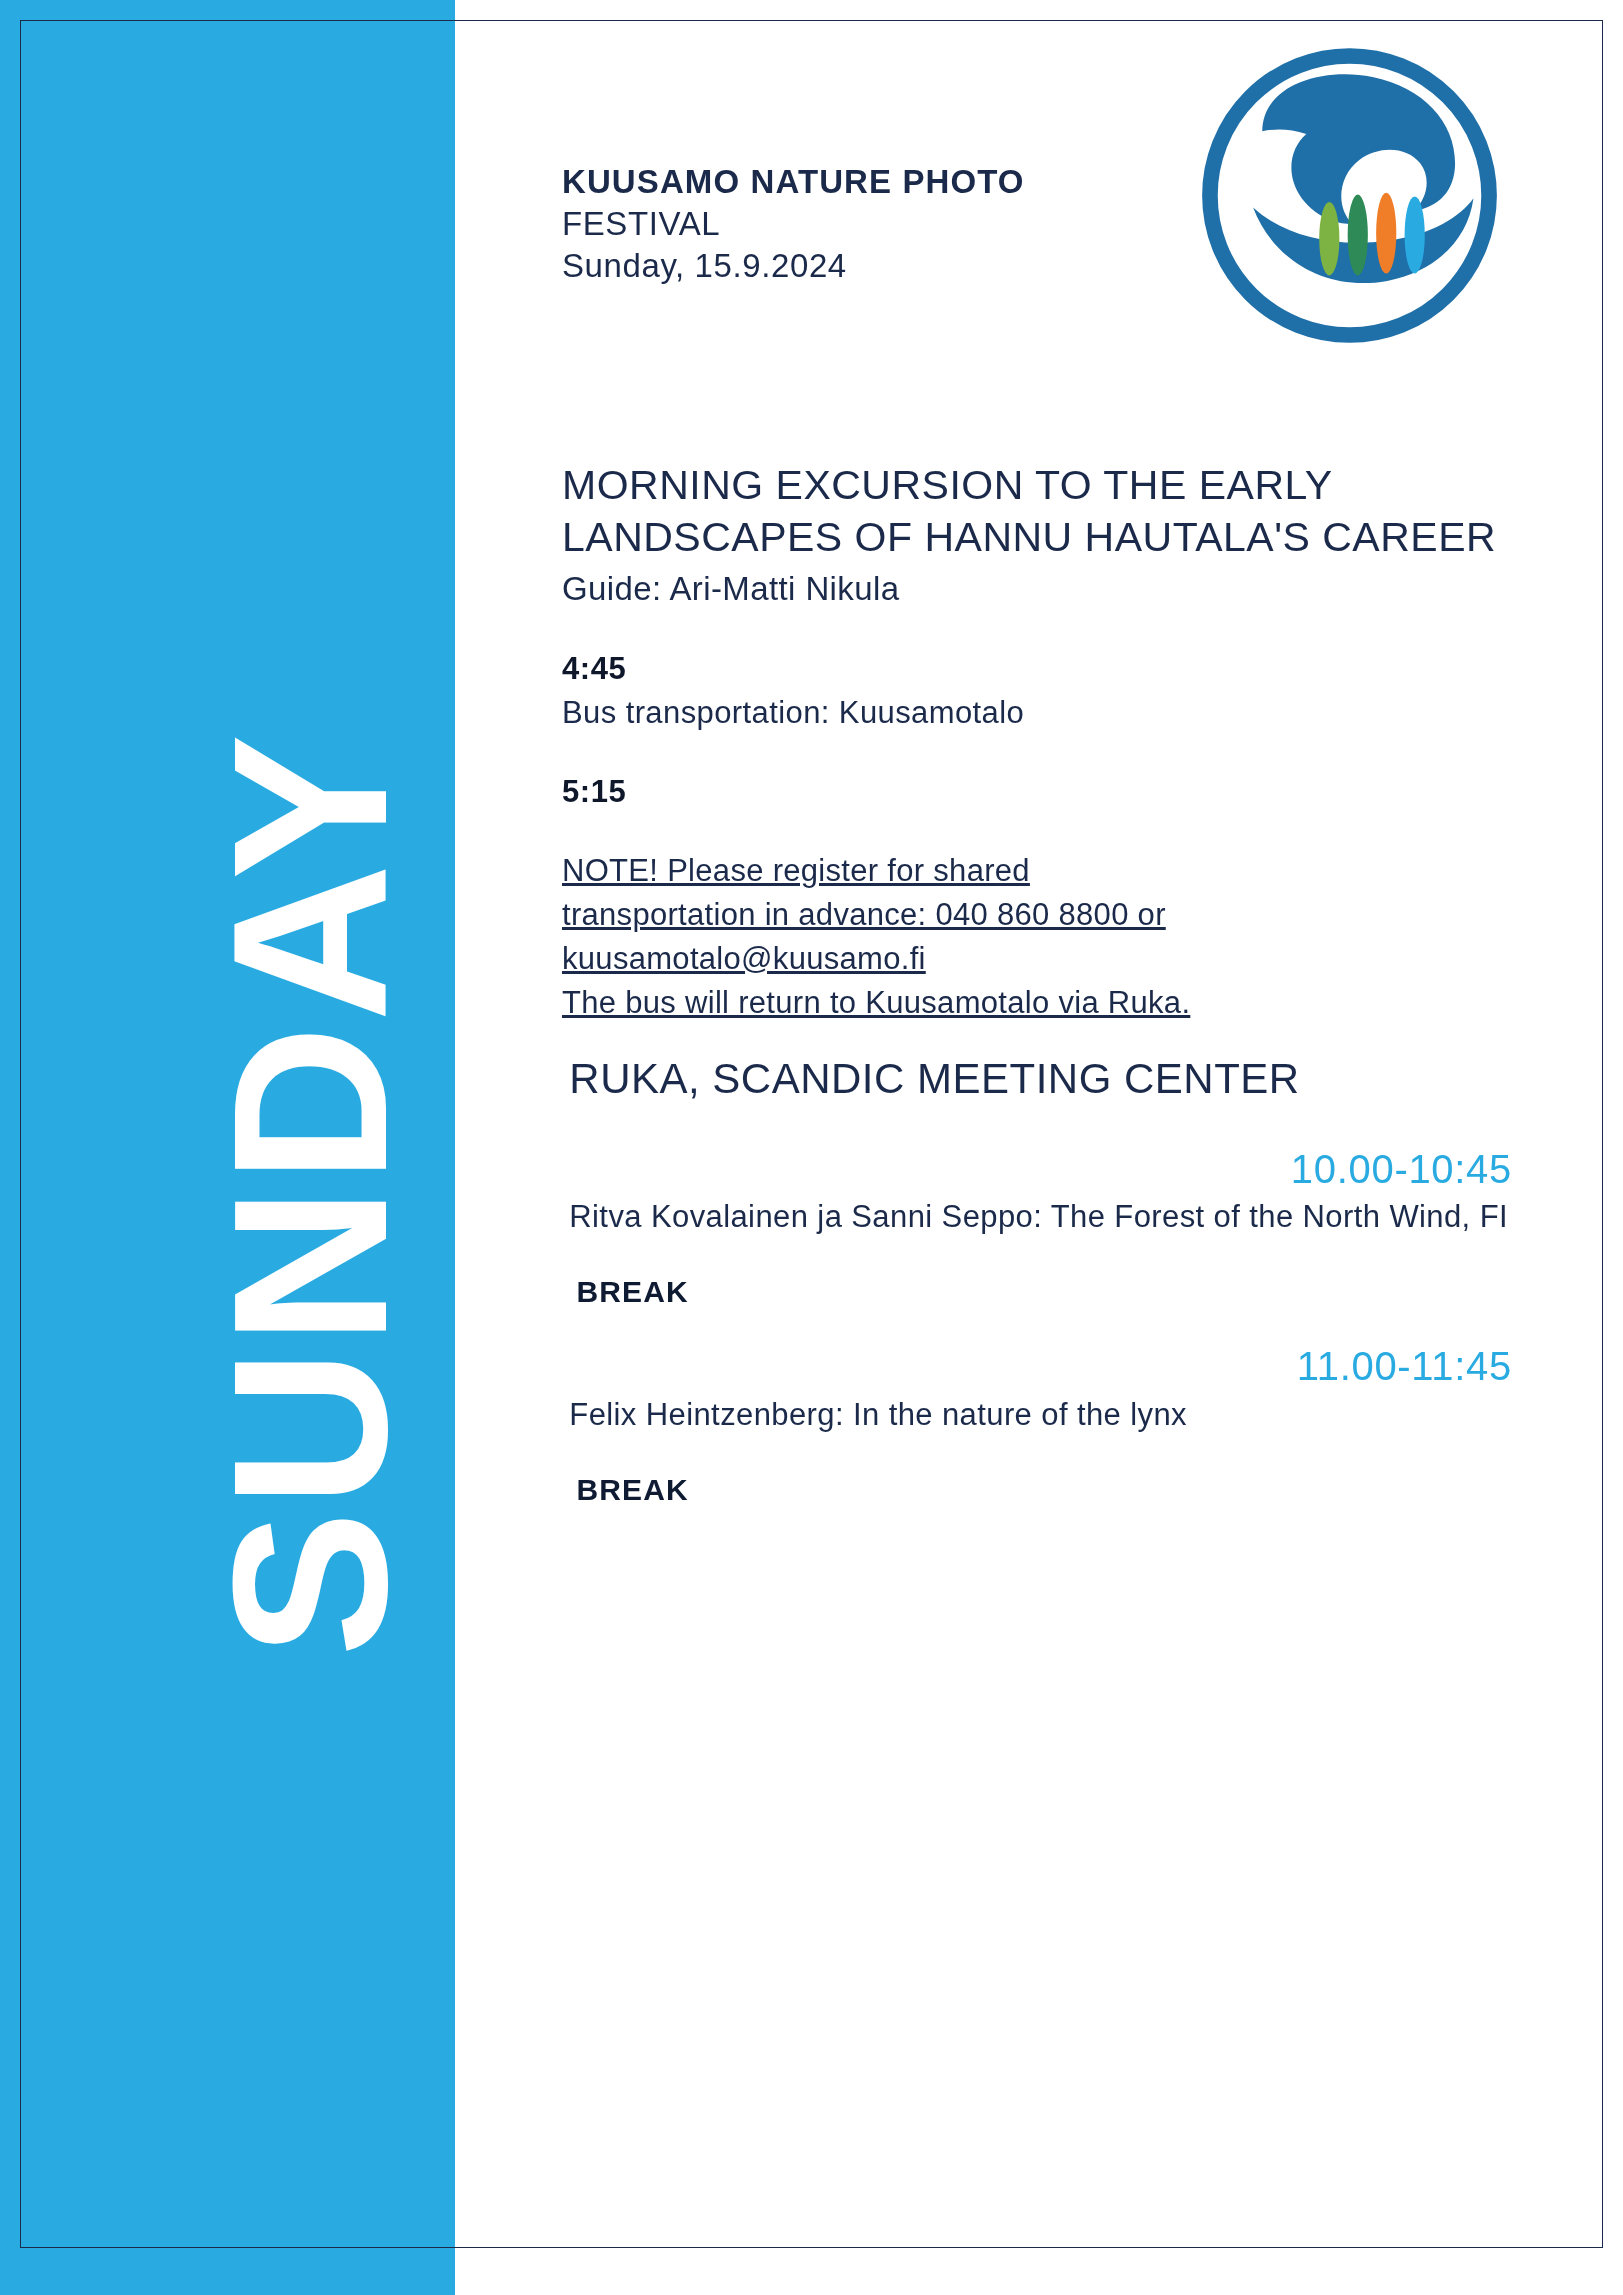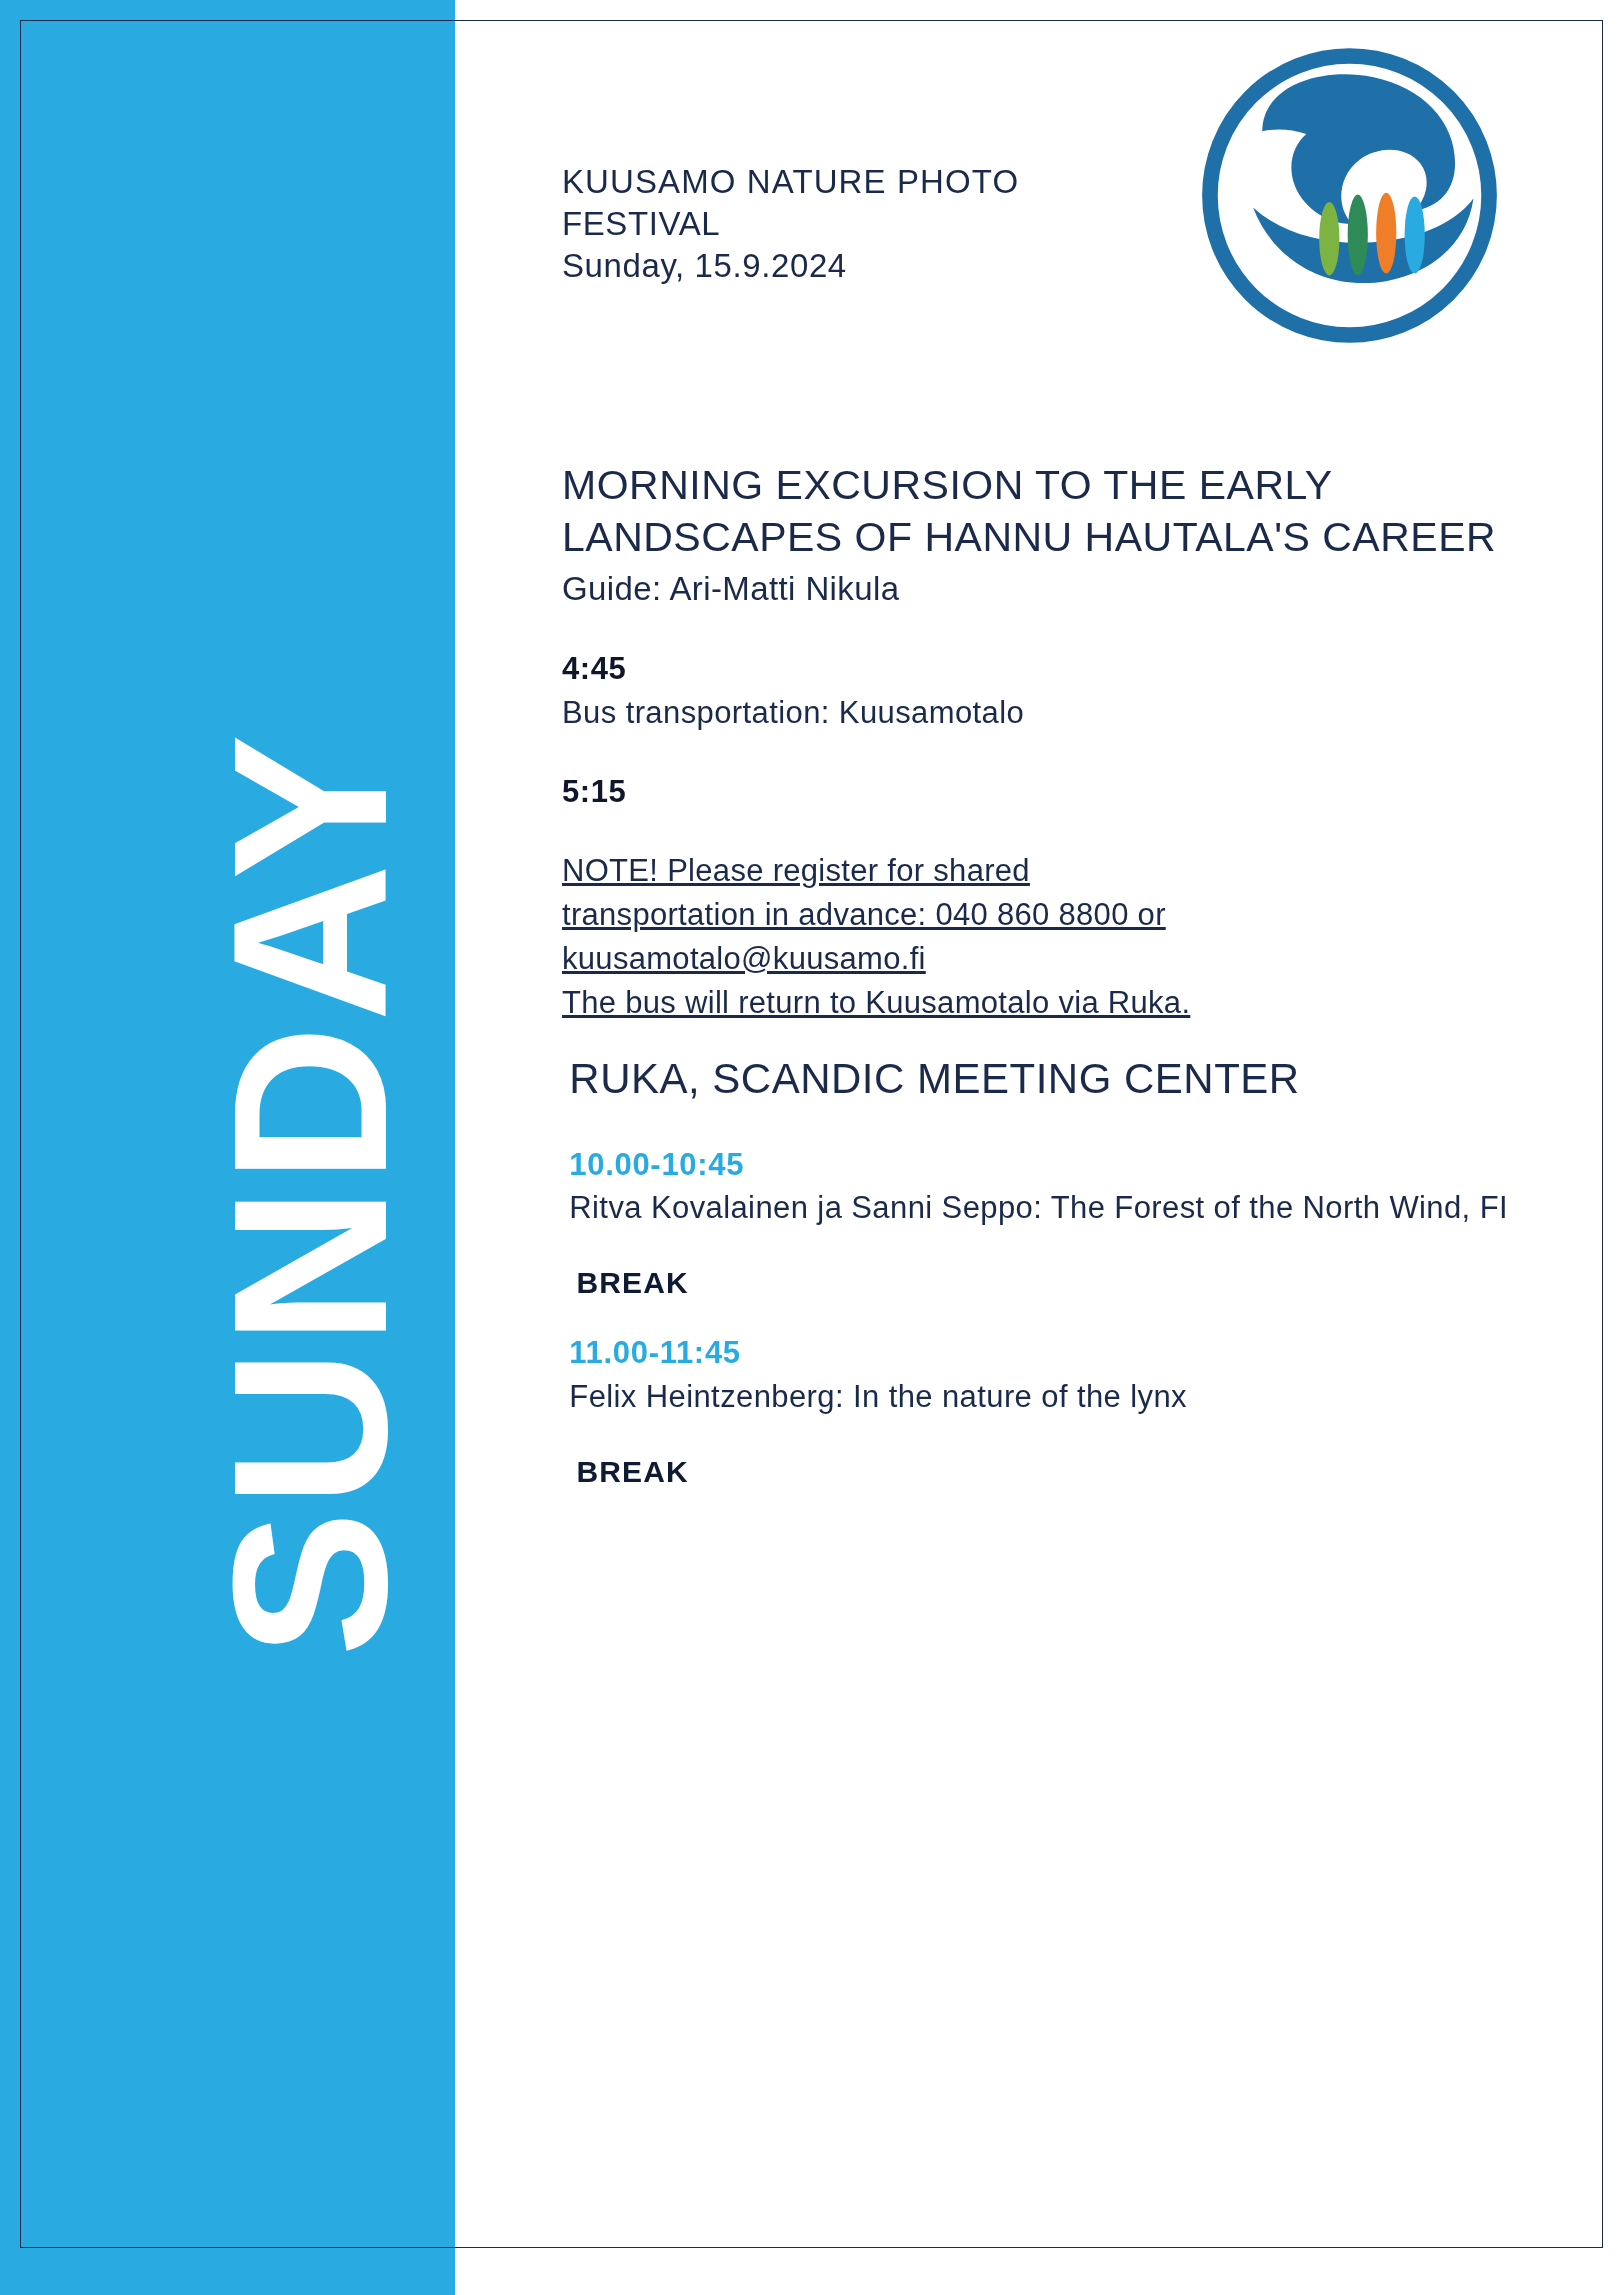--- a/index.html
+++ b/index.html
@@ -74,21 +74,21 @@
   }
 
   .header-block {
     position: absolute;
     left: 0;
     top: 161px;
     width: 698px;
   }
   .header-line1 {
     font-size: 33px;
-    font-weight: 400;
+    font-weight: 700;
     letter-spacing: 1.1px;
     color: #1b2a4a;
     line-height: 1.28;
   }
   .header-line2 {
     font-size: 33px;
     font-weight: 400;
     letter-spacing: 0.6px;
     color: #1b2a4a;
     line-height: 1.28;
@@ -169,23 +169,24 @@
     color: #1b2a4a;
     margin-top: 30px;
     margin-left: 7.3px;
     text-transform: uppercase;
   }
 
   .talks { margin-top: 44px; margin-left: 7.3px; }
 
   .talk-time {
     color: #29ABE2;
-    font-size: 31px;
-    font-weight: 700;
+    font-size: 40px;
+    font-weight: 400;
     letter-spacing: 0.7px;
+    text-align: right;
   }
   .talk-desc {
     font-size: 31px;
     font-weight: 400;
     letter-spacing: 0.4px;
     line-height: 1.32;
     color: #1b2a4a;
     margin-top: 5.5px;
   }
   .talk { margin-bottom: 37px; }

